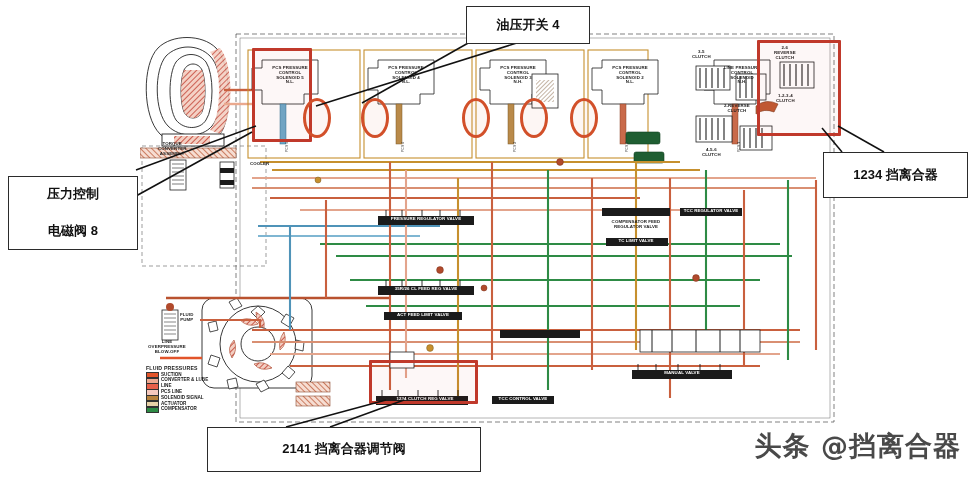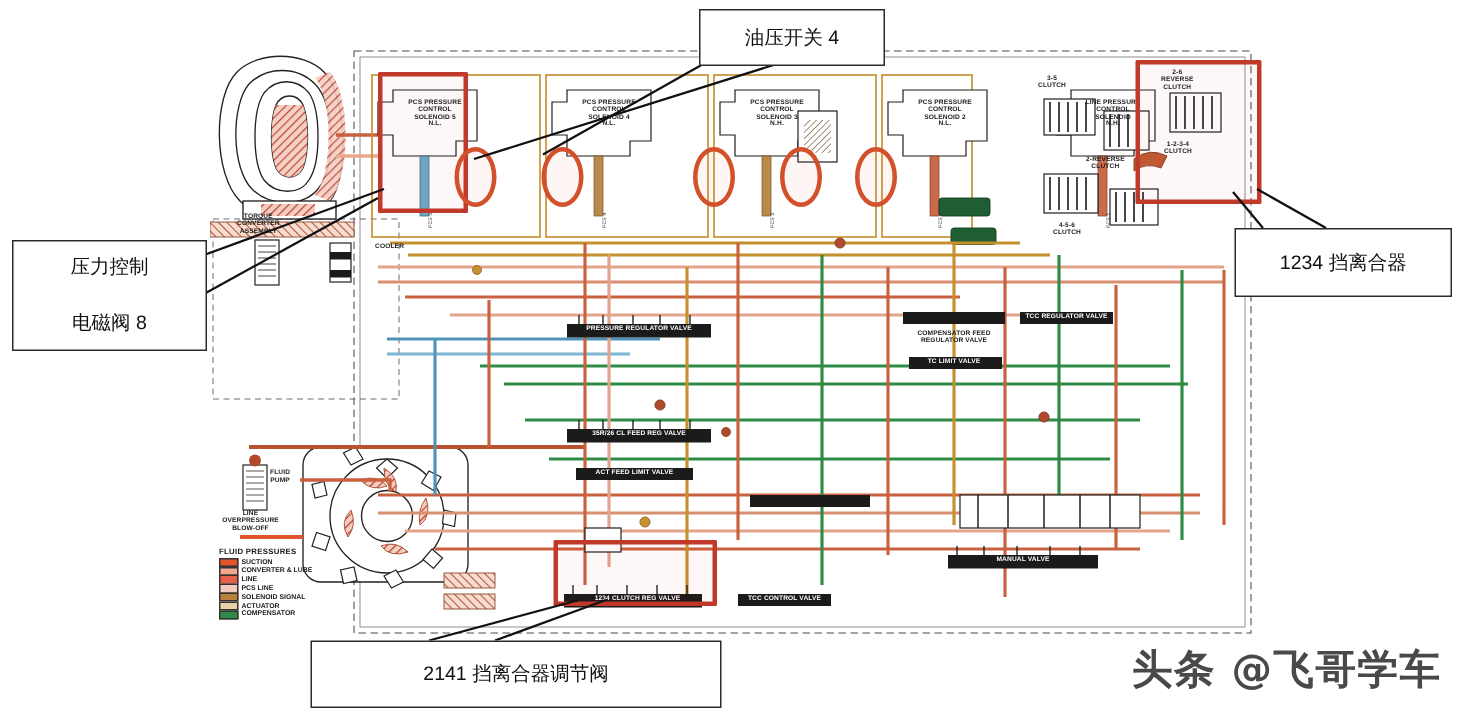--- a/index.html
+++ b/index.html
@@ -3,24 +3,24 @@
 <meta charset="utf-8">
 <style>
   html,body{margin:0;padding:0;background:#ffffff;}
   body{width:975px;height:480px;position:relative;overflow:hidden;
        font-family:"Liberation Sans","DejaVu Sans",sans-serif;}
 
   
   .callout{position:absolute;border:1px solid #2b2b2b;background:#ffffff;
            display:flex;align-items:center;justify-content:center;
            text-align:center;color:#111;z-index:40;line-height:1.45;}
-  .callout span{display:block;}
+  .callout span{display:block;font-weight:bold;}
 
   #callout-oil-switch{left:466px;top:6px;width:122px;height:36px;font-size:13px;}
-  #callout-pcs5{left:8px;top:160px;width:128px;height:72px;font-size:13px;}
+  #callout-pcs5{left:8px;top:176px;width:128px;height:72px;font-size:13px;}
   #callout-clutch1234{left:823px;top:152px;width:143px;height:44px;font-size:13px;text-align:right;}
   #callout-regvalve{left:207px;top:427px;width:272px;height:43px;font-size:13px;}
 
   .leader{position:absolute;stroke:#111;stroke-width:1.4px;fill:none;z-index:39;}
 
   
   #watermark{position:absolute;right:14px;bottom:16px;z-index:60;
              font-size:27px;font-weight:bold;color:#3a3a3a;letter-spacing:1px;
              font-family:"DejaVu Sans",sans-serif;opacity:.92;}
 
@@ -386,13 +386,13 @@
 </div>
 
 <div class="callout" id="callout-clutch1234">
   <span>1234 挡离合器</span>
 </div>
 
 <div class="callout" id="callout-regvalve">
   <span>2141 挡离合器调节阀</span>
 </div>
 
-<div id="watermark">头条 @飞哥学车</div>
+<div id="watermark">头条 @挡离合器</div>
 
 </body></html>

